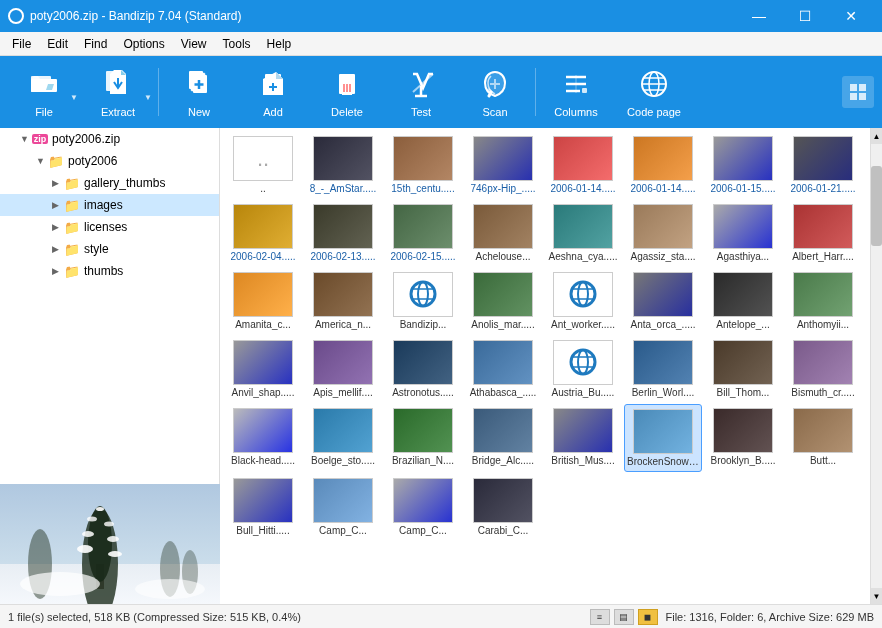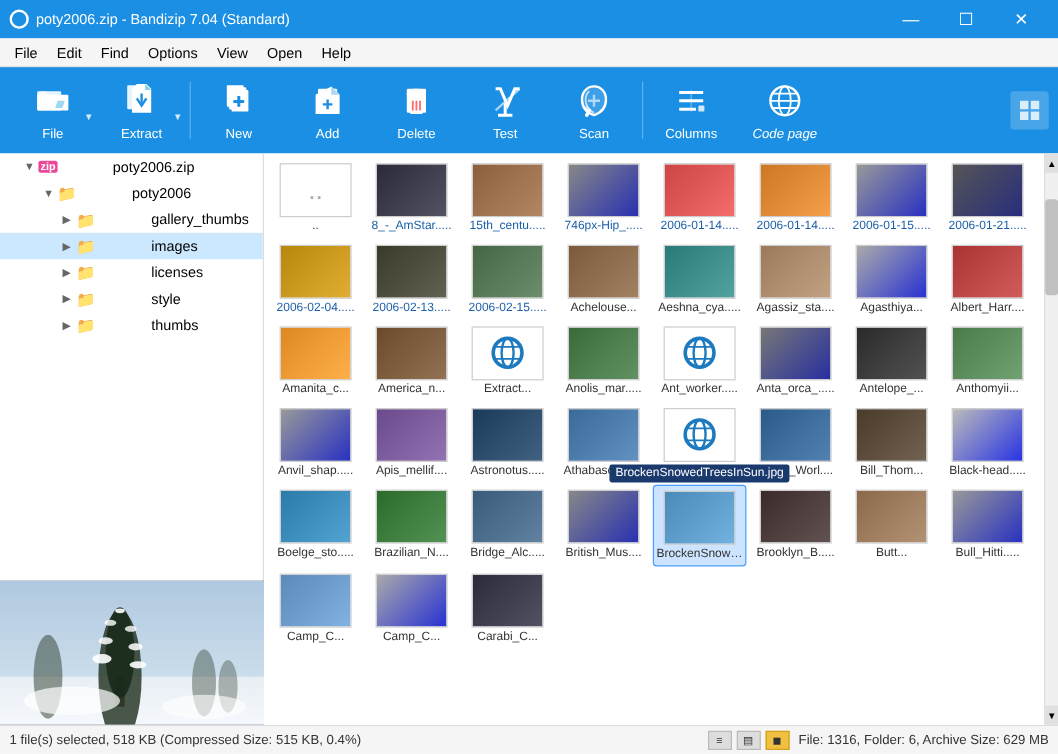--- a/index.html
+++ b/index.html
@@ -118,21 +118,21 @@
       cursor: pointer;
       white-space: nowrap;
       overflow: hidden;
     }
     .tree-item.selected { background: #cce8ff; }
     .tree-indent { width: 16px; flex-shrink: 0; }
     .tree-arrow { width: 12px; flex-shrink: 0; color: #666; font-size: 9px; }
     .tree-icon { width: 16px; height: 16px; margin-right: 4px; flex-shrink: 0; display: flex; align-items: center; justify-content: center; }
     .folder-icon { color: #f0c040; font-size: 13px; }
     .zip-icon { color: #1a8fe3; font-size: 10px; background: #ec4899; color: white; border-radius: 2px; padding: 0 2px; font-size: 9px; font-weight: bold; text-align: center; }
-    .tree-label { font-size: 12px; overflow: hidden; text-overflow: ellipsis; margin-left: 42px; }
+    .tree-label { font-size: 12px; overflow: hidden; text-overflow: ellipsis; }
 
     
     .file-list {
       flex: 1;
       overflow-y: auto;
       overflow-x: hidden;
       background: white;
       padding: 4px;
     }
     .file-grid {
@@ -214,21 +214,21 @@
     <button class="title-bar-btn close">✕</button>
   </div>
 </div>
 
 <div class="menu-bar">
   <span class="menu-item">File</span>
   <span class="menu-item">Edit</span>
   <span class="menu-item">Find</span>
   <span class="menu-item">Options</span>
   <span class="menu-item">View</span>
-  <span class="menu-item">Open</span>
+  <span class="menu-item">Tools</span>
   <span class="menu-item">Help</span>
 </div>
 
 <div class="toolbar">
 
   <div class="toolbar-btn">
     <div class="icon-wrap">
       <svg class="icon-svg" viewBox="0 0 32 32" fill="none">
         <rect x="3" y="8" width="20" height="16" rx="1" fill="white" opacity="0.9"></rect>
         <rect x="3" y="11" width="26" height="13" rx="1" fill="white"></rect>
@@ -332,21 +332,21 @@
         <line x1="6" y1="9" x2="26" y2="9" stroke="white" stroke-width="2.5"></line>
         <line x1="6" y1="16" x2="26" y2="16" stroke="white" stroke-width="2.5"></line>
         <line x1="6" y1="23" x2="20" y2="23" stroke="white" stroke-width="2.5"></line>
         <rect x="22" y="20" width="5" height="5" rx="1" fill="white" opacity="0.8"></rect>
         <line x1="16" y1="7" x2="16" y2="25" stroke="white" stroke-width="1" opacity="0.4"></line>
       </svg>
     </div>
     <span class="btn-label">Columns</span>
   </div>
 
-  <div class="toolbar-btn" style="width:80px;font-style:italic;">
+  <div class="toolbar-btn" style="width:80px;">
     <div class="icon-wrap">
       <svg class="icon-svg" viewBox="0 0 32 32" fill="none">
         <circle cx="16" cy="16" r="12" fill="none" stroke="white" stroke-width="2"></circle>
         <ellipse cx="16" cy="16" rx="5" ry="12" fill="none" stroke="white" stroke-width="1.5"></ellipse>
         <line x1="5" y1="10" x2="27" y2="10" stroke="white" stroke-width="1.5"></line>
         <line x1="5" y1="22" x2="27" y2="22" stroke="white" stroke-width="1.5"></line>
         <line x1="4" y1="16" x2="28" y2="16" stroke="white" stroke-width="1.5"></line>
       </svg>
     </div>
     <span class="btn-label">Code page</span>
@@ -553,21 +553,21 @@
         </div>
         <div class="file-item">
           <div class="file-thumb" style="background: white;">
             <svg width="40" height="35" viewBox="0 0 40 35">
               <circle cx="20" cy="17" r="12" fill="none" stroke="#1e7abf" stroke-width="3"></circle>
               <ellipse cx="20" cy="17" rx="5" ry="12" fill="none" stroke="#1e7abf" stroke-width="2"></ellipse>
               <line x1="8" y1="12" x2="32" y2="12" stroke="#1e7abf" stroke-width="1.5"></line>
               <line x1="8" y1="22" x2="32" y2="22" stroke="#1e7abf" stroke-width="1.5"></line>
             </svg>
           </div>
-          <div class="file-label" title="Amphipod...">Extract...</div>
+          <div class="file-label" title="Amphipod...">Bandizip...</div>
         </div>
         <div class="file-item">
           <div class="file-thumb" style="background: linear-gradient(135deg, rgb(58, 106, 58) 0%, rgb(98, 146, 98) 100%) 0% 0% / cover;"></div>
           <div class="file-label" title="Anolis_mar...">Anolis_mar.....</div>
         </div>
         <div class="file-item">
           <div class="file-thumb" style="background: white;">
             <svg width="40" height="35" viewBox="0 0 40 35">
               <circle cx="20" cy="17" r="12" fill="none" stroke="#1e7abf" stroke-width="3"></circle>
               <ellipse cx="20" cy="17" rx="5" ry="12" fill="none" stroke="#1e7abf" stroke-width="2"></ellipse>
@@ -618,20 +618,24 @@
         </div>
         <div class="file-item">
           <div class="file-thumb" style="background: linear-gradient(135deg, rgb(42, 90, 138) 0%, rgb(82, 130, 178) 100%) 0% 0% / cover;"></div>
           <div class="file-label" title="Berlin_Worl...">Berlin_Worl....</div>
         </div>
         <div class="file-item">
           <div class="file-thumb" style="background: linear-gradient(135deg, rgb(74, 58, 42) 0%, rgb(114, 98, 82) 100%) 0% 0% / cover;"></div>
           <div class="file-label" title="Bill_Thom...">Bill_Thom...</div>
         </div>
         <div class="file-item">
+          <div class="file-thumb" style="background: linear-gradient(135deg, rgb(122, 90, 138) 0%, rgb(162, 130, 178) 100%) 0% 0% / cover;"></div>
+          <div class="file-label" title="Bismuth_cr...">Bismuth_cr.....</div>
+        </div>
+        <div class="file-item">
           <div class="file-thumb" style="background: linear-gradient(135deg, rgb(187, 187, 187) 0%, rgb(40, 51, 227) 100%) 0% 0% / cover;"></div>
           <div class="file-label" title="Black-head...">Black-head.....</div>
         </div>
         <div class="file-item">
           <div class="file-thumb" style="background: linear-gradient(135deg, rgb(42, 122, 170) 0%, rgb(82, 162, 210) 100%) 0% 0% / cover;"></div>
           <div class="file-label" title="Boelge_sto...">Boelge_sto.....</div>
         </div>
         <div class="file-item">
           <div class="file-thumb" style="background: linear-gradient(135deg, rgb(42, 106, 42) 0%, rgb(82, 146, 82) 100%) 0% 0% / cover;"></div>
           <div class="file-label" title="Brazilian_N...">Brazilian_N....</div>
@@ -640,21 +644,20 @@
           <div class="file-thumb" style="background: linear-gradient(135deg, rgb(58, 90, 122) 0%, rgb(98, 130, 162) 100%) 0% 0% / cover;"></div>
           <div class="file-label" title="Bridge_Alc...">Bridge_Alc.....</div>
         </div>
         <div class="file-item">
           <div class="file-thumb" style="background: linear-gradient(135deg, rgb(136, 136, 136) 0%, rgb(40, 48, 176) 100%) 0% 0% / cover;"></div>
           <div class="file-label" title="British_Mus...">British_Mus....</div>
         </div>
         <div class="file-item selected" style="position: relative;">
           <div class="file-thumb" style="background: linear-gradient(135deg, rgb(74, 138, 184) 0%, rgb(114, 178, 224) 100%) 0% 0% / cover;"></div>
           <div class="file-label" title="BrockenSnowedTreesInSun.jpg">BrockenSnowe...</div>
-          <div style="position: absolute; background: rgb(26, 58, 110); color: white; padding: 2px 5px; font-size: 10px; border-radius: 2px; white-space: nowrap; top: -18px; left: 50%; transform: translateX(-50%); z-index: 10; pointer-events: none;">BrockenSnowedTreesInSun.jpg</div>
         </div>
         <div class="file-item">
           <div class="file-thumb" style="background: linear-gradient(135deg, rgb(58, 42, 42) 0%, rgb(98, 82, 82) 100%) 0% 0% / cover;"></div>
           <div class="file-label" title="Brooklyn_B...">Brooklyn_B.....</div>
         </div>
         <div class="file-item">
           <div class="file-thumb" style="background: linear-gradient(135deg, rgb(138, 106, 74) 0%, rgb(178, 146, 114) 100%) 0% 0% / cover;"></div>
           <div class="file-label" title="Butt...">Butt...</div>
         </div>
         <div class="file-item">

